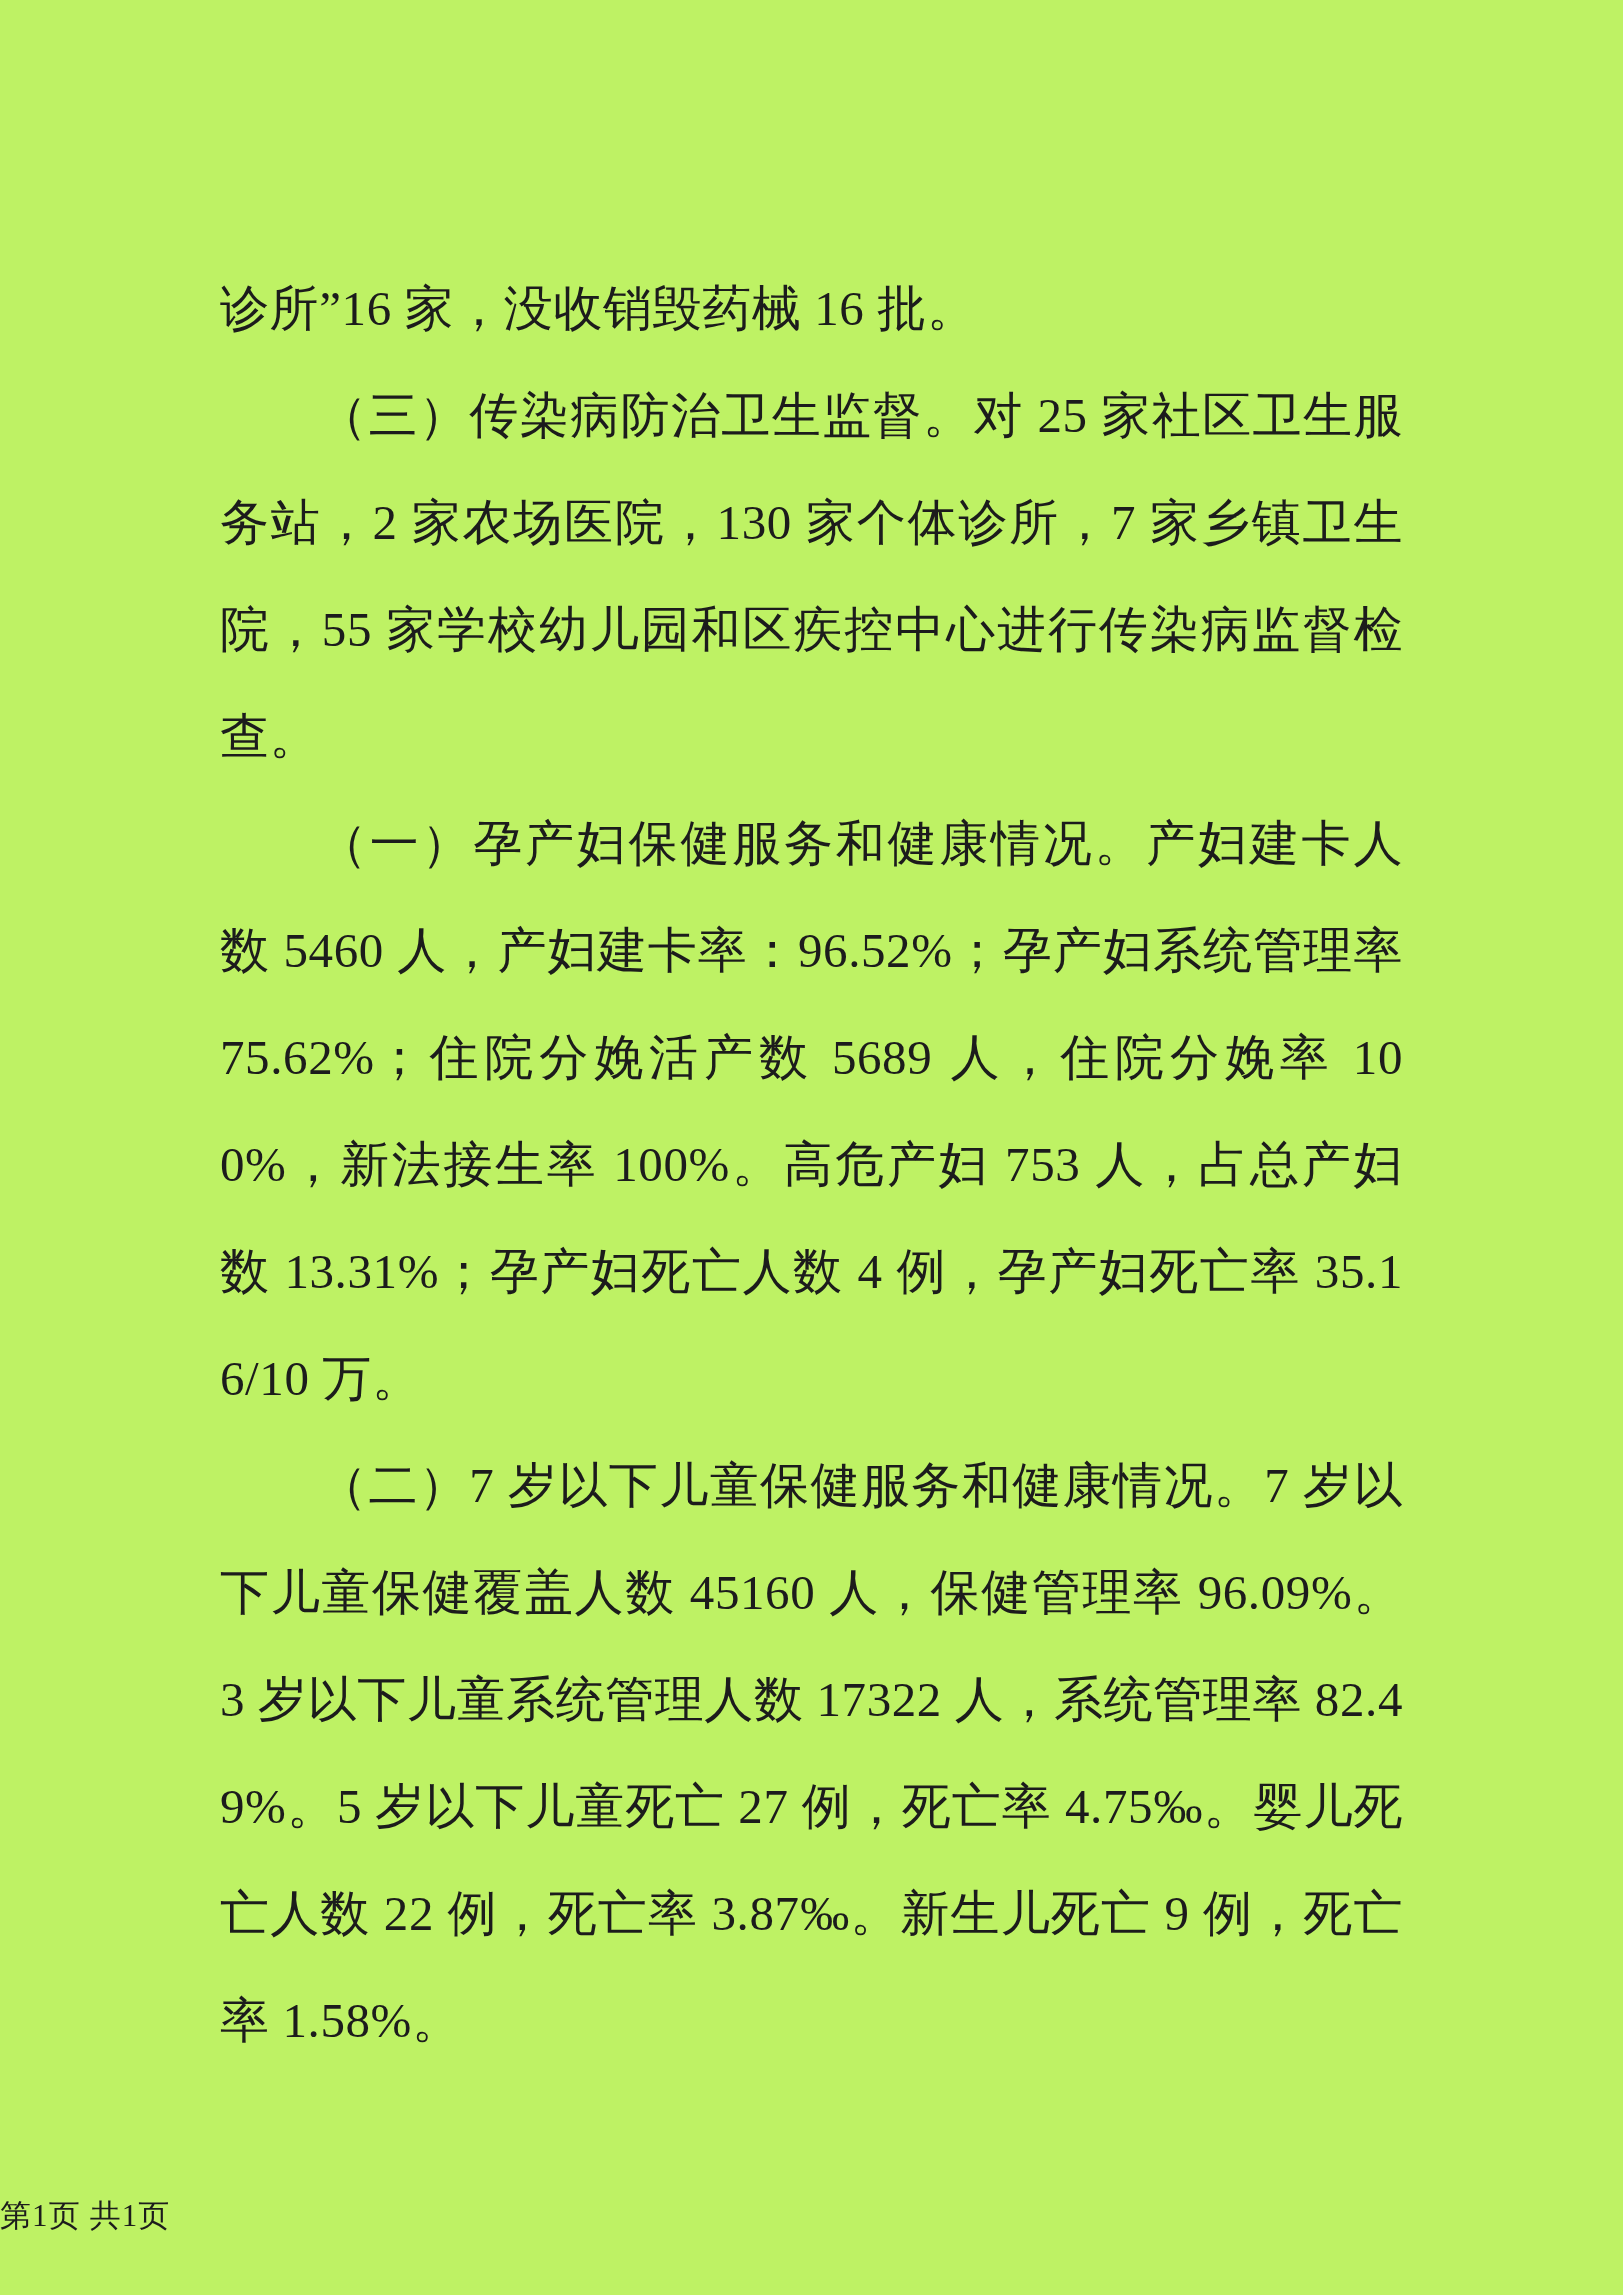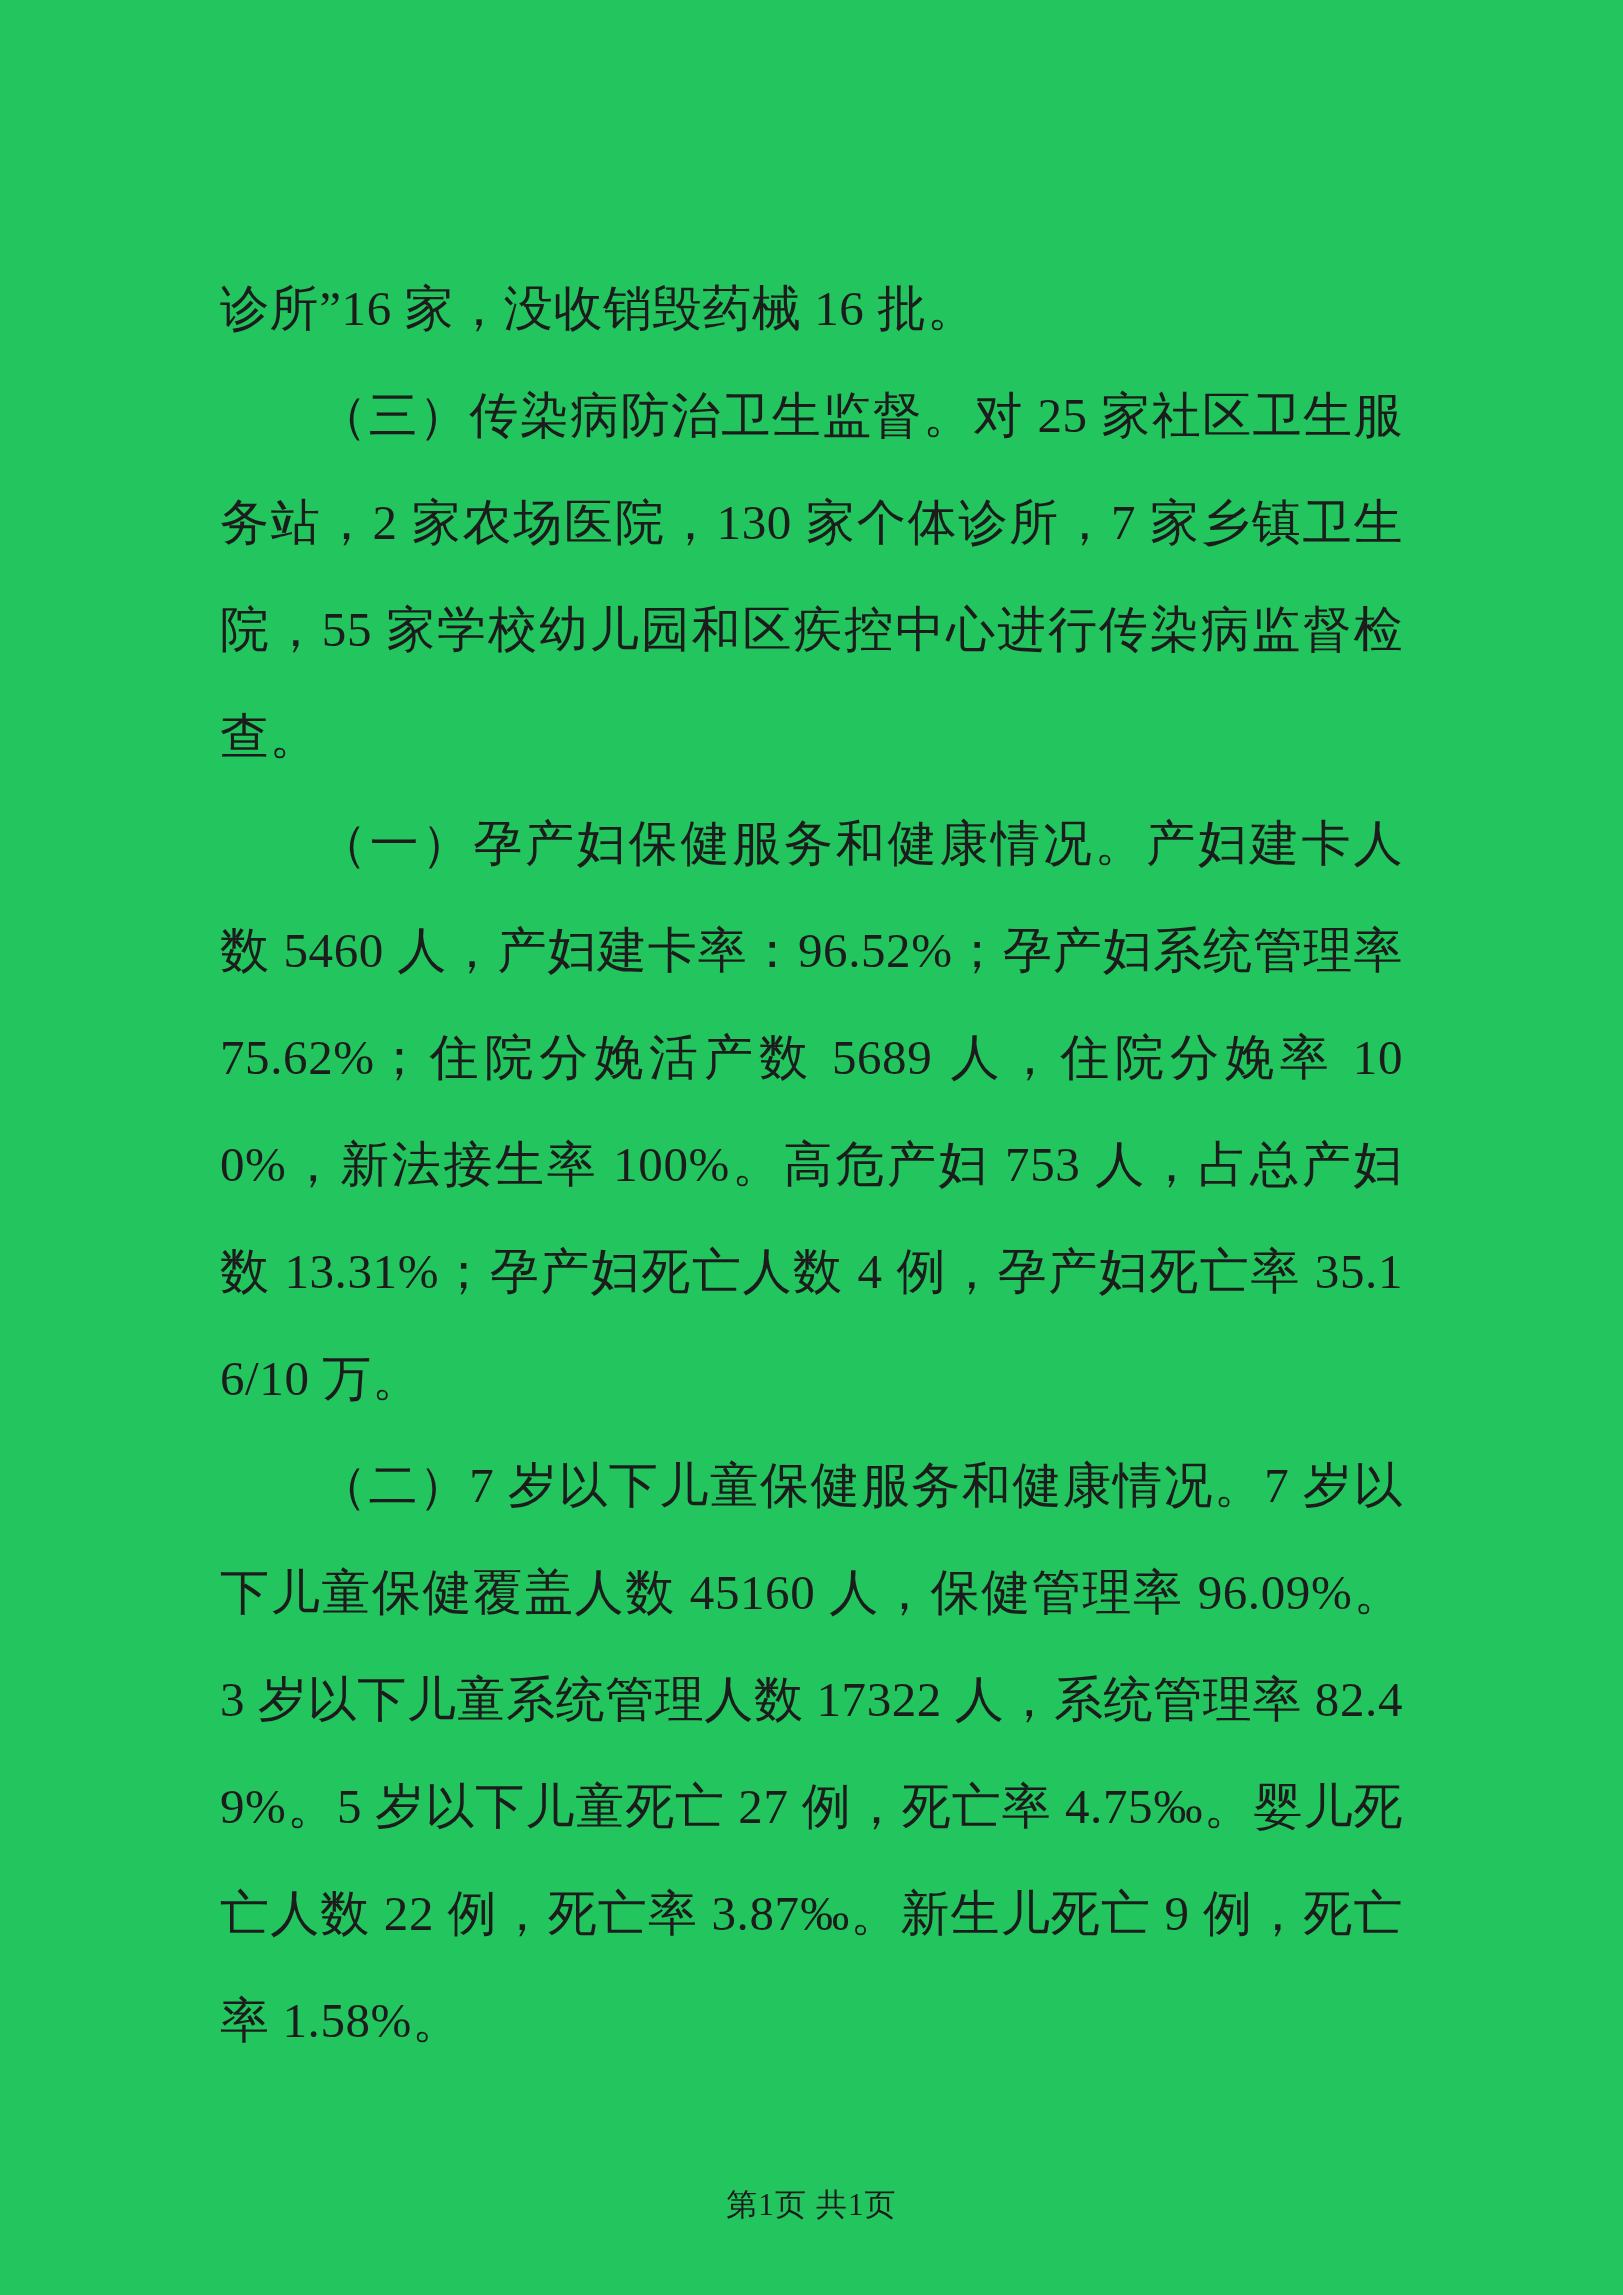--- a/index.html
+++ b/index.html
@@ -4,21 +4,21 @@
 <style>
   html, body {
     margin: 0;
     padding: 0;
     background: #ffffff;
   }
   .page {
     position: relative;
     width: 1623px;
     height: 2295px;
-    background: #22c55e;
+    background: #bef264;
     overflow: hidden;
     font-family: "Liberation Serif", "DejaVu Serif", serif;
     color: #1c1c1c;
   }
   .content {
     position: absolute;
     top: 255px;
     left: 220px;
     right: 220px;
   }
@@ -29,24 +29,23 @@
     text-align: justify;
     text-justify: inter-ideograph;
     letter-spacing: 0.6px;
     word-break: break-all;
   }
   p.para.indent {
     text-indent: 2em;
   }
   .footer {
     position: absolute;
-    bottom: 69px;
+    bottom: 58px;
     left: 0;
     width: 100%;
-    text-align: center;
     font-size: 31px;
     letter-spacing: 1.1px;
     color: #1c1c1c;
   }
 </style>
 </head>
 <body>
 
 <div class="page">
   <div class="content">

